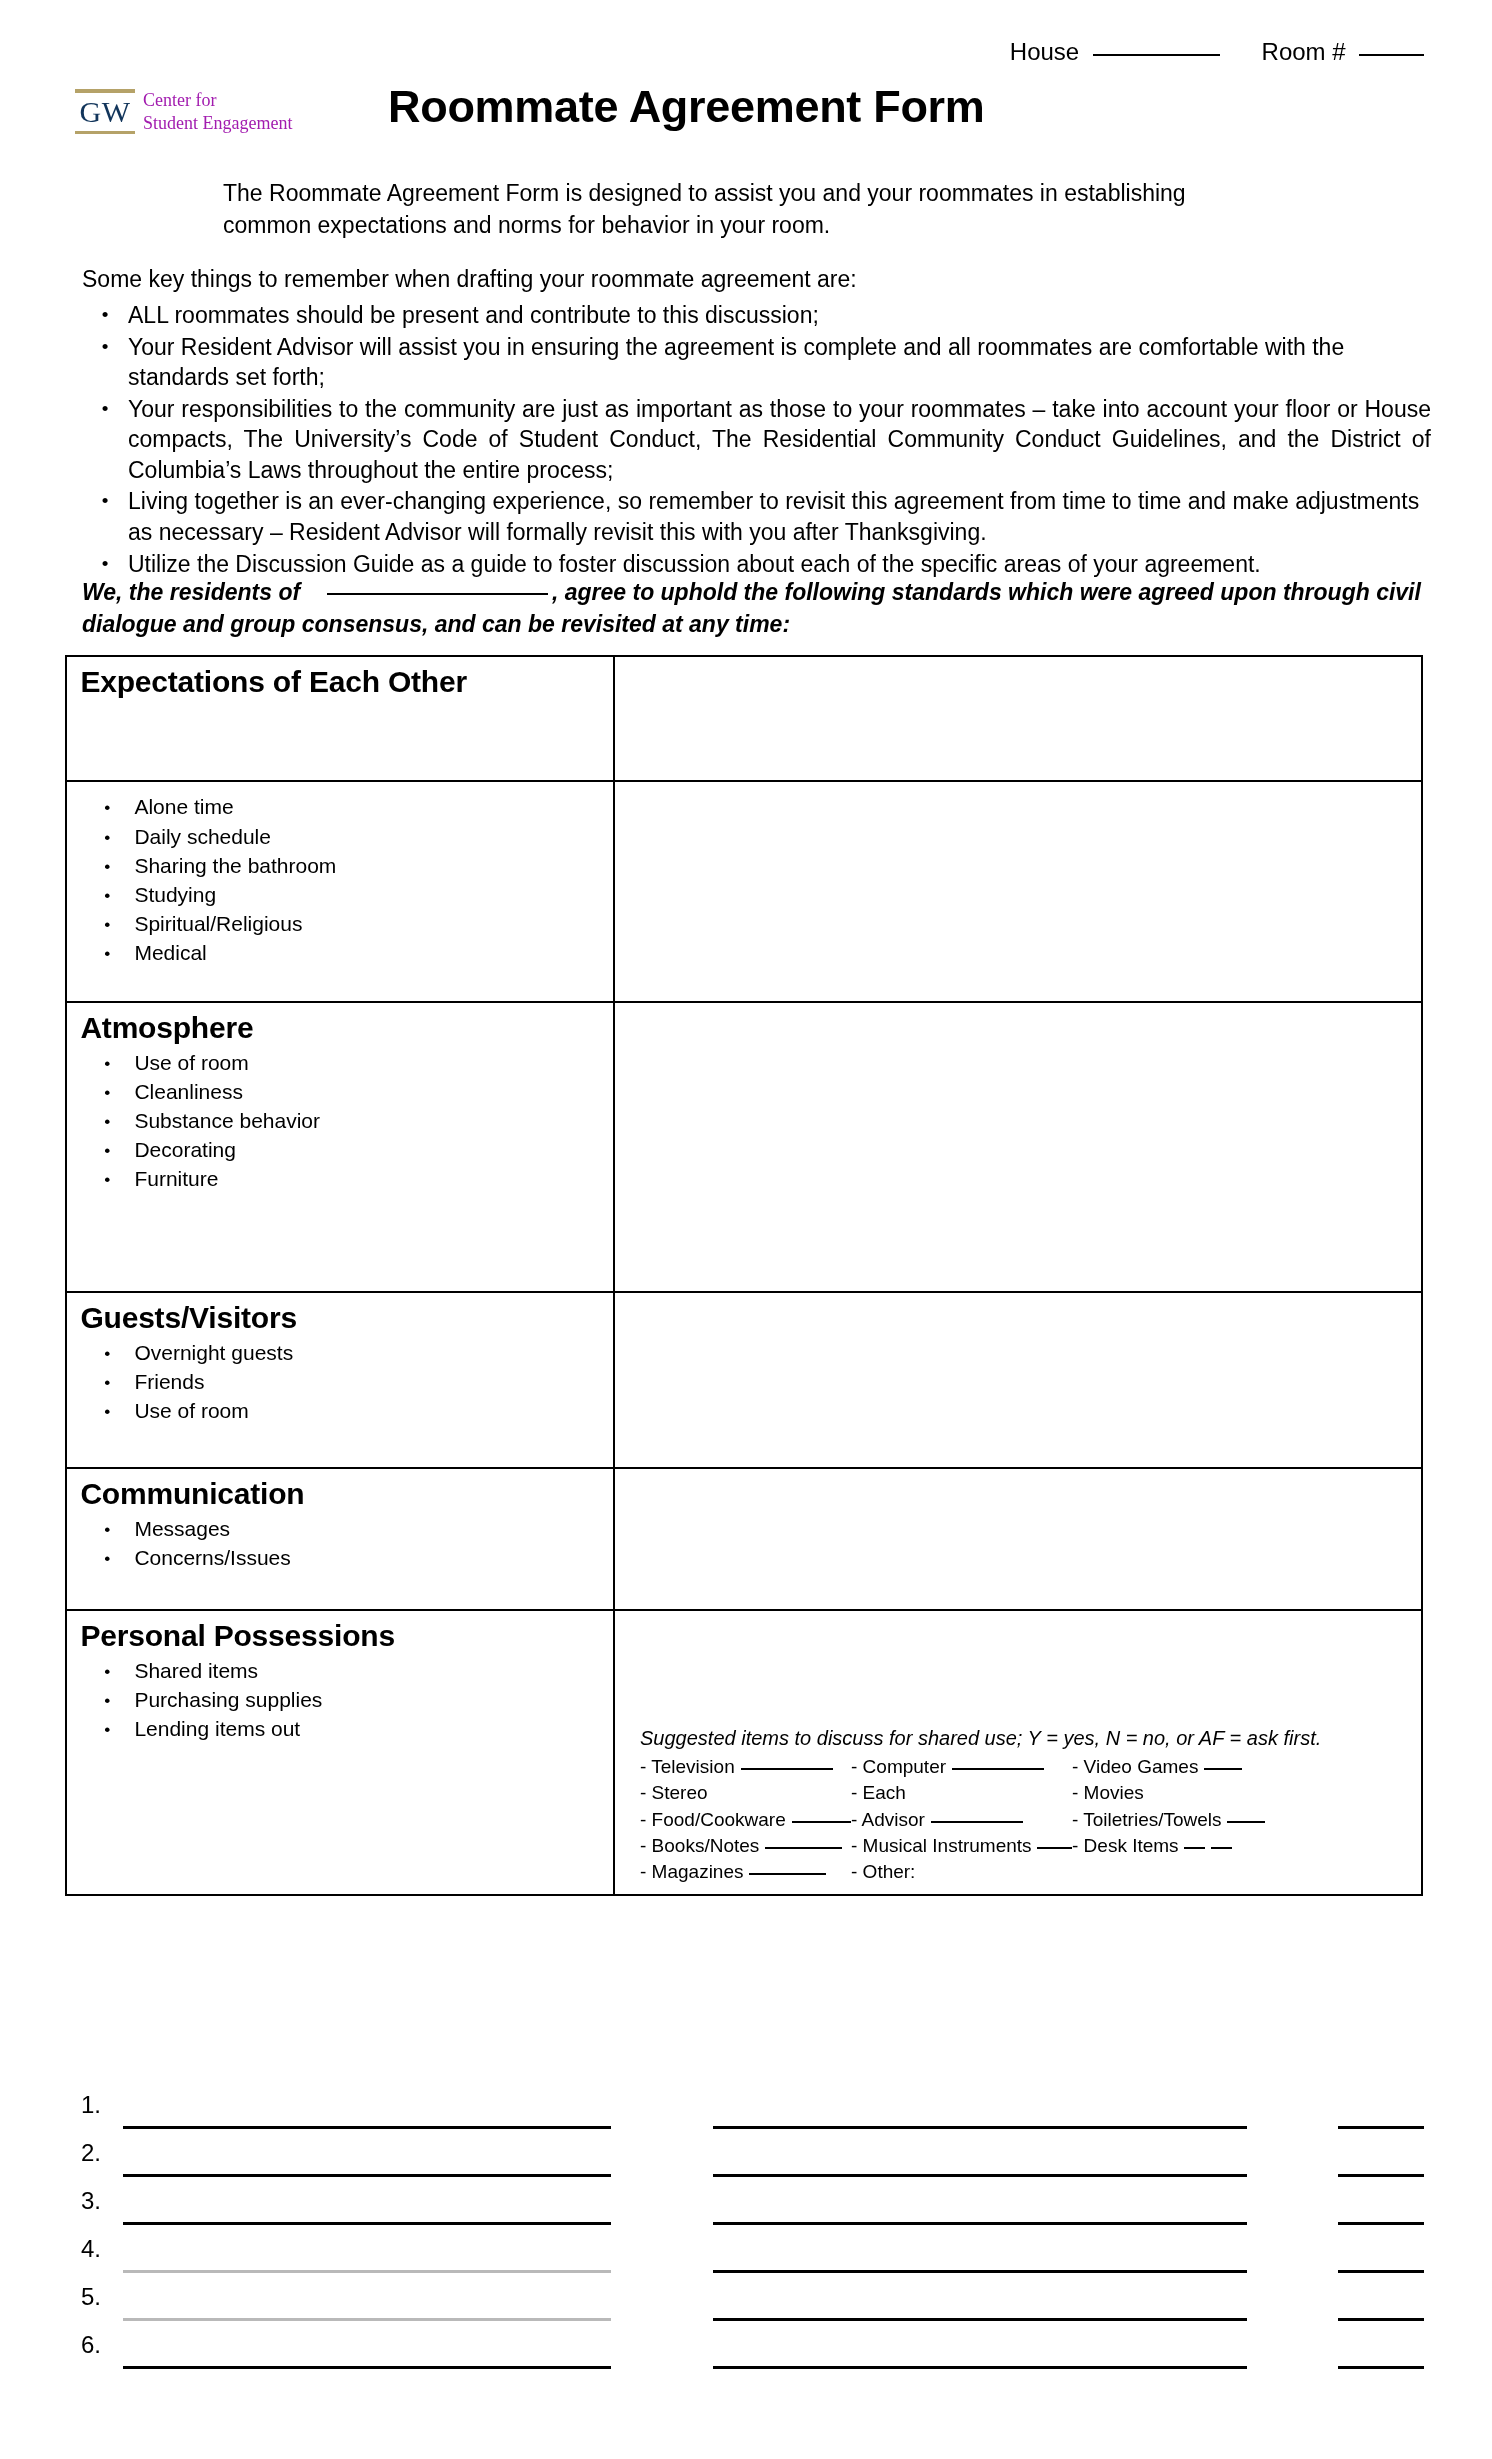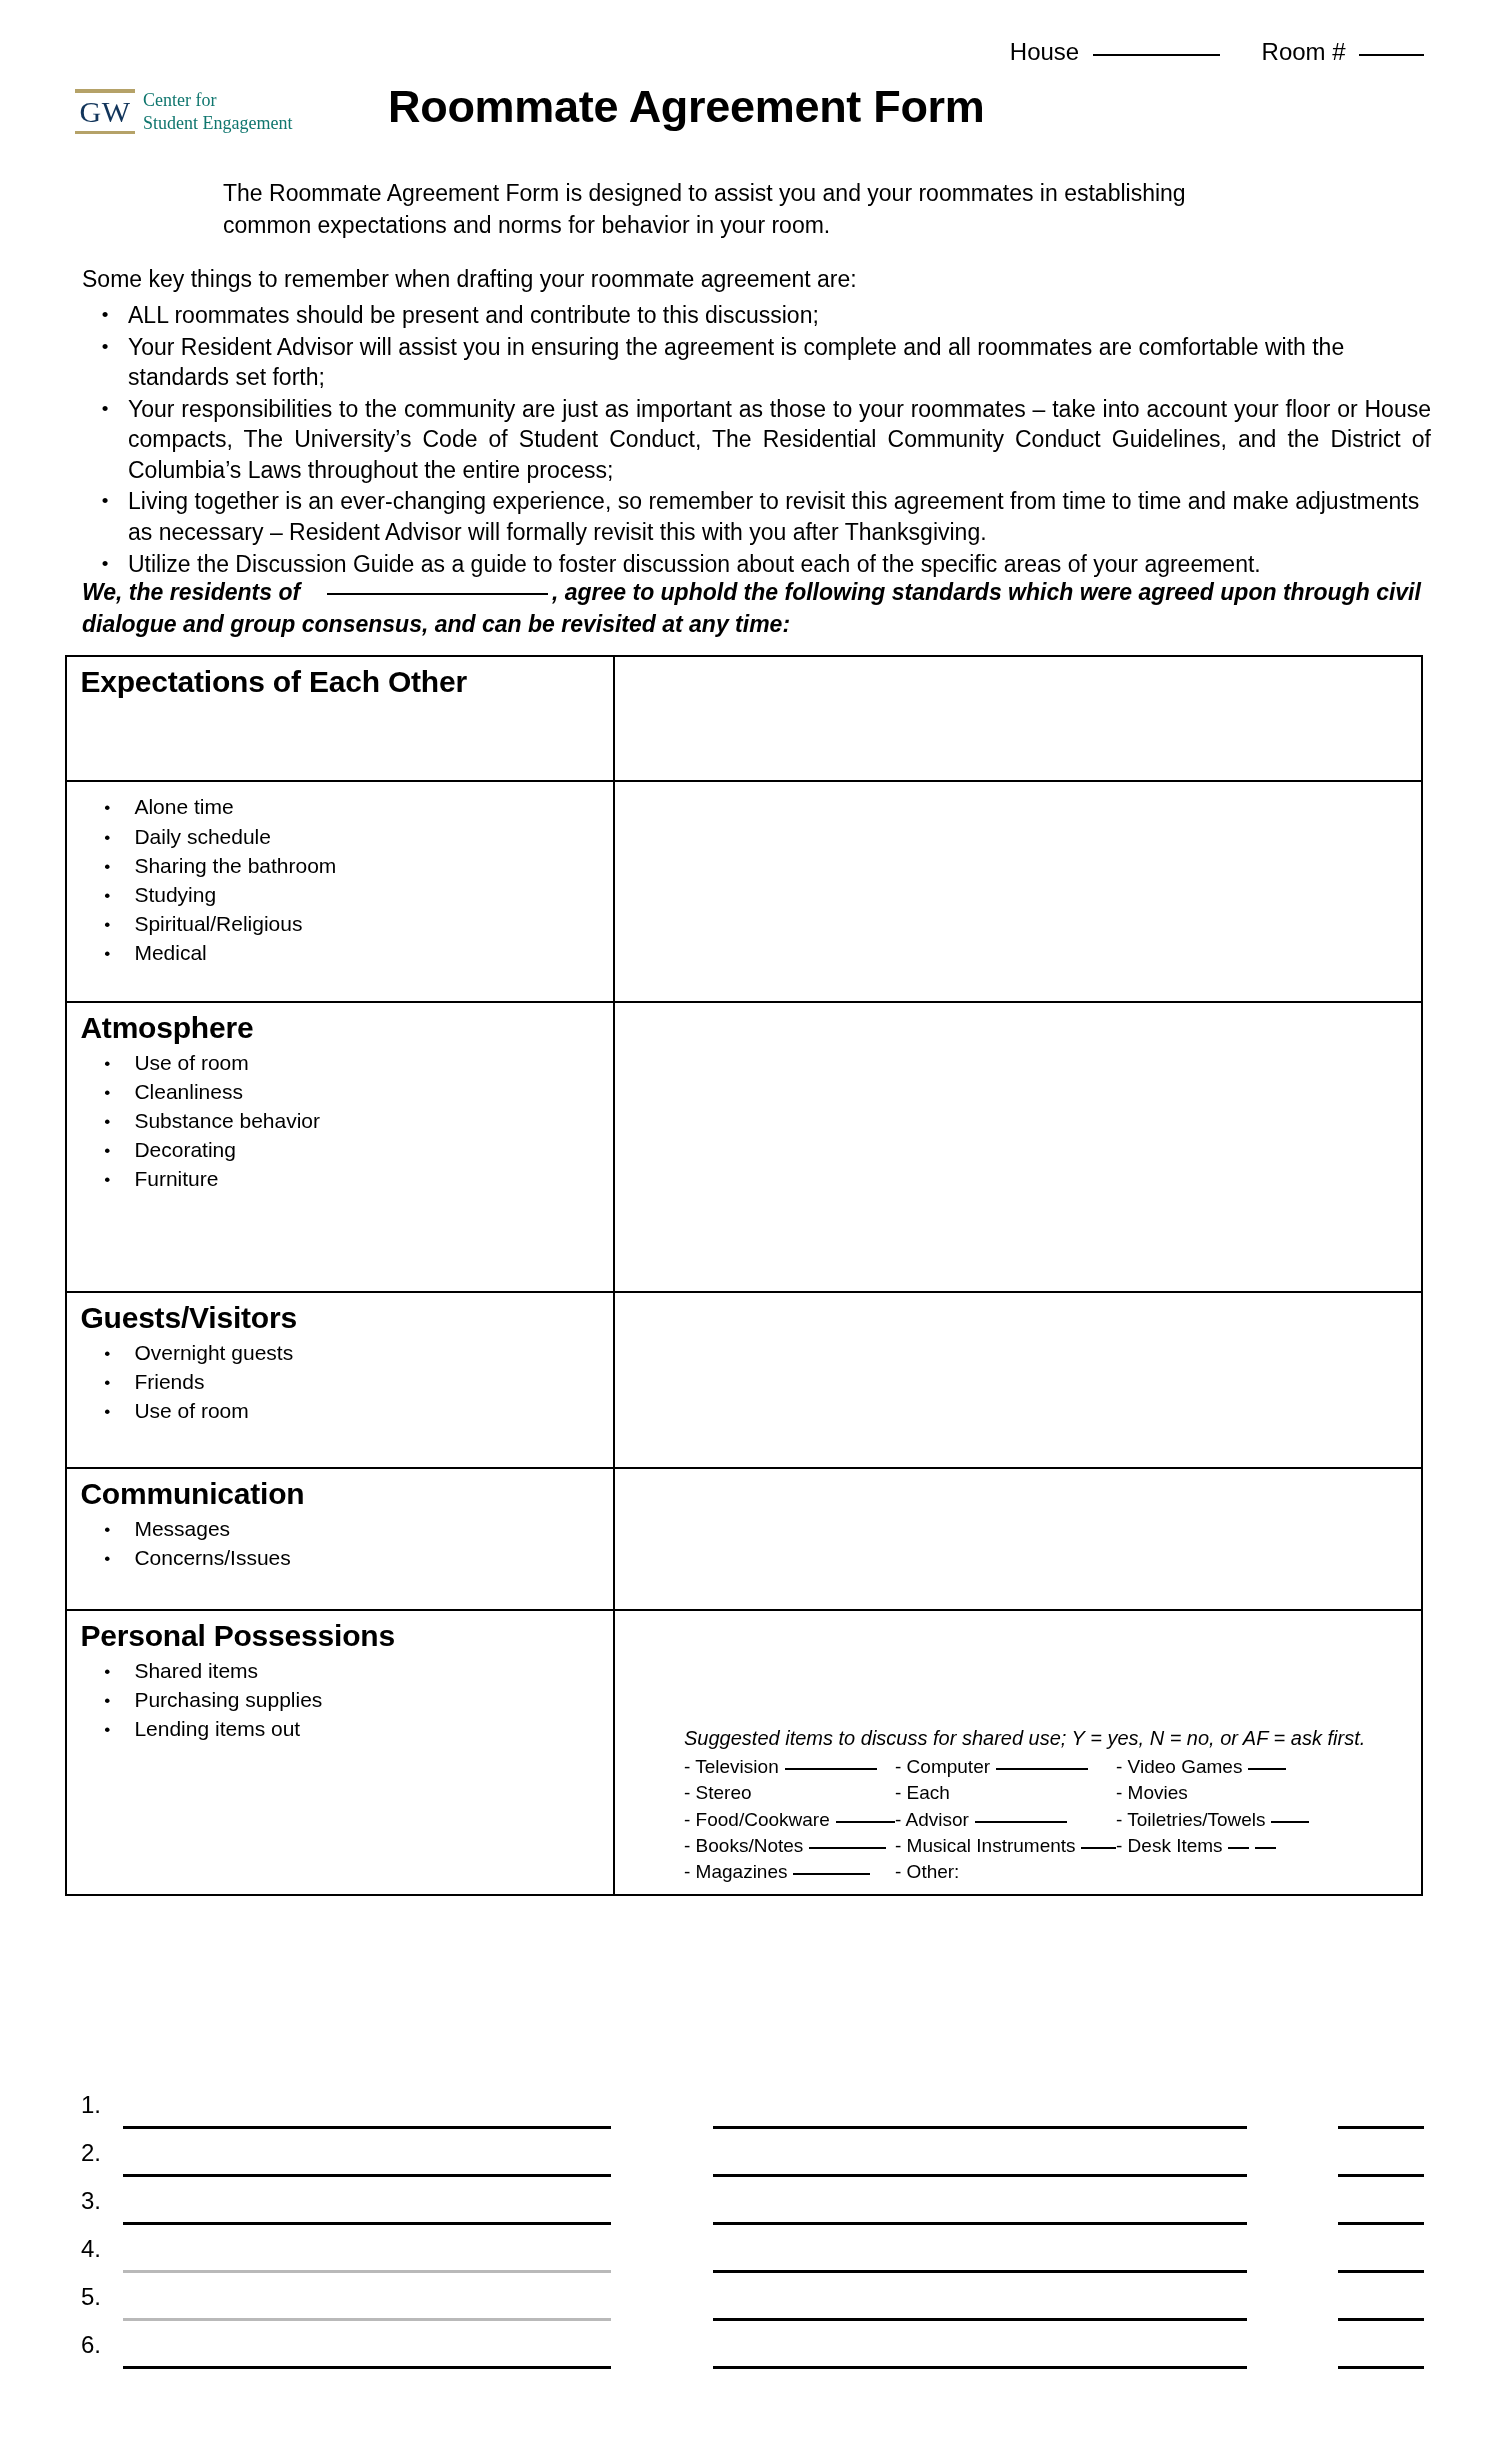--- a/index.html
+++ b/index.html
@@ -76,21 +76,21 @@
     font-family: "Liberation Serif", serif;
     font-size: 30px;
     letter-spacing: 0.5px;
     color: #12355b;
     text-align: center;
     line-height: 1.12;
     padding: 1.9px 0 1.9px;
   }
   .logo-words {
     font-family: "Liberation Serif", serif;
-    color: #0f766e;
+    color: #a21caf;
     font-size: 18px;
     line-height: 1.28;
     white-space: nowrap;
   }
   .doc-title {
     position: absolute;
     left: 388px;
     top: -1.9px;
     font-size: 45px;
     font-weight: bold;
@@ -460,21 +460,21 @@
             </li>
           <li>
               <span class="dot">•</span>
               <span>Concerns/Issues</span>
             </li>
         </ul>
       </div>
       <div class="tright"></div>
     </div>
 
-    <div class="trow" style="height:283px;gap:44px;">
+    <div class="trow" style="height:283px;">
       <div class="tleft">
         <div class="sec-title">Personal Possessions</div>
         <ul class="sec-list">
           <li>
               <span class="dot">•</span>
               <span>Shared items</span>
             </li>
           <li>
               <span class="dot">•</span>
               <span>Purchasing supplies</span>

